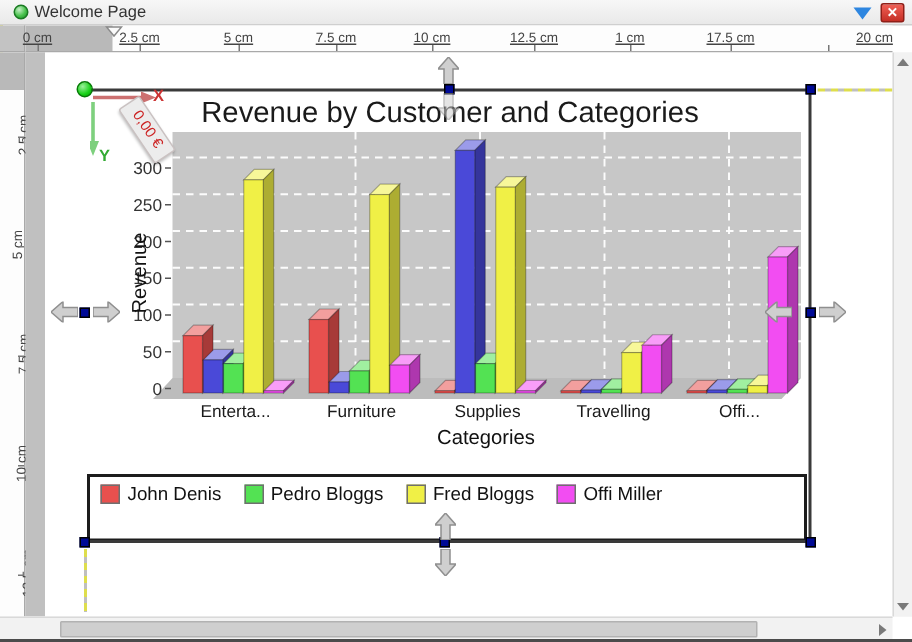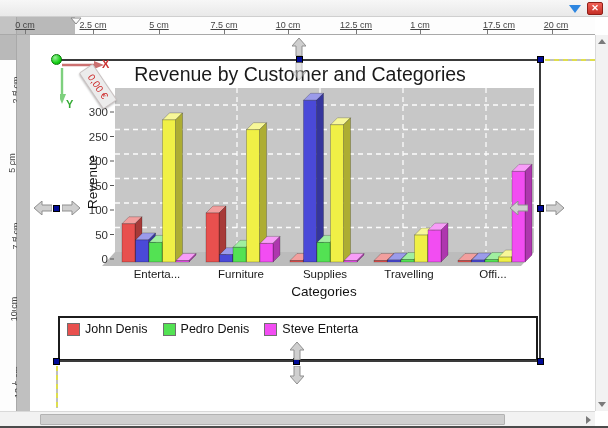--- a/index.html
+++ b/index.html
@@ -73,20 +73,24 @@
        transform:rotate(56deg);transform-origin:center;color:#c22;font-size:10px;
        display:flex;align-items:center;justify-content:center;}
   .axis-lab{position:absolute;font-size:11px;font-weight:bold;}
 </style>
 </head>
 <body>
 
 <div class="app">
 
   <div class="tabbar">
+    <div class="tab inactive">
+      <span class="globe-ic"></span>
+      <span>Welcome Page</span>
+    </div>
     <div class="tab-dropdown"></div>
     <div class="close-btn">✕</div>
   </div>
 
   <div class="corner"></div>
   <div class="hruler" id="hruler">
     <div class="zone"></div>
     <svg class="ruler-marker" width="12" height="8">
       <polygon points="1,1 11,1 6,7" fill="#fafafa" stroke="#8a8a8a" stroke-width="1"></polygon>
     </svg>
@@ -97,23 +101,23 @@
       <span class="hlab" style="left: 142px;">5 cm</span>
       <span class="htick" style="left: 142px;"></span>
       <span class="hlab" style="left: 207px;">7.5 cm</span>
       <span class="htick" style="left: 207px;"></span>
       <span class="hlab" style="left: 271px;">10 cm</span>
       <span class="htick" style="left: 271px;"></span>
       <span class="hlab" style="left: 339px;">12.5 cm</span>
       <span class="htick" style="left: 339px;"></span>
       <span class="hlab" style="left: 403px;">1 cm</span>
       <span class="htick" style="left: 403px;"></span>
-      <span class="hlab" style="left: 470px; margin-left: 12px;">17.5 cm</span>
+      <span class="hlab" style="left: 470px;">17.5 cm</span>
       <span class="htick" style="left: 470px;"></span>
-      <span class="hlab" style="left: 539px;">20 cm</span>
+      <span class="hlab" style="left: 566px;">20 cm</span>
       <span class="htick" style="left: 535px;"></span>
     </div>
   <div class="vruler" id="vruler">
     <div class="zone"></div>
   <span class="vlab" style="top: 50px;">2.5 cm</span>
       <span class="vtick" style="top: 56px;"></span>
       <span class="vlab" style="top: 123px;">5 cm</span>
       <span class="vtick" style="top: 129px;"></span>
       <span class="vlab" style="top: 196px;">7.5 cm</span>
       <span class="vtick" style="top: 202px;"></span>
@@ -238,25 +242,29 @@
       <text x="40" y="122" text-anchor="middle" font-size="13.5" fill="#111" transform="rotate(-90 40 122)">Revenue</text>
     </svg>
 
   <div class="legend-box" id="legend-box">
       <span class="leg-item">
         <span class="leg-sw" style="background: rgb(232, 80, 78);"></span>
         <span>John Denis</span>
       </span>
       <span class="leg-item">
         <span class="leg-sw" style="background: rgb(83, 226, 83);"></span>
-        <span>Pedro Denis</span>
+        <span>Pedro Bloggs</span>
+      </span>
+      <span class="leg-item">
+        <span class="leg-sw" style="background: rgb(240, 240, 70);"></span>
+        <span>Fred Bloggs</span>
       </span>
       <span class="leg-item">
         <span class="leg-sw" style="background: rgb(242, 77, 242);"></span>
-        <span>Steve Enterta</span>
+        <span>Offi Miller</span>
       </span>
     </div>
 
   <div class="sel-edge" style="left:57px;top:59px;width:484px;height:2px;"></div>
   <div class="sel-edge" style="left:57px;top:360px;width:484px;height:2px;"></div>
   <div class="sel-edge" style="left:539px;top:59px;width:2px;height:303px;"></div>
   <div class="sel-left"></div>
   <div class="guide-h"></div>
   <div class="guide-v"></div>
 

